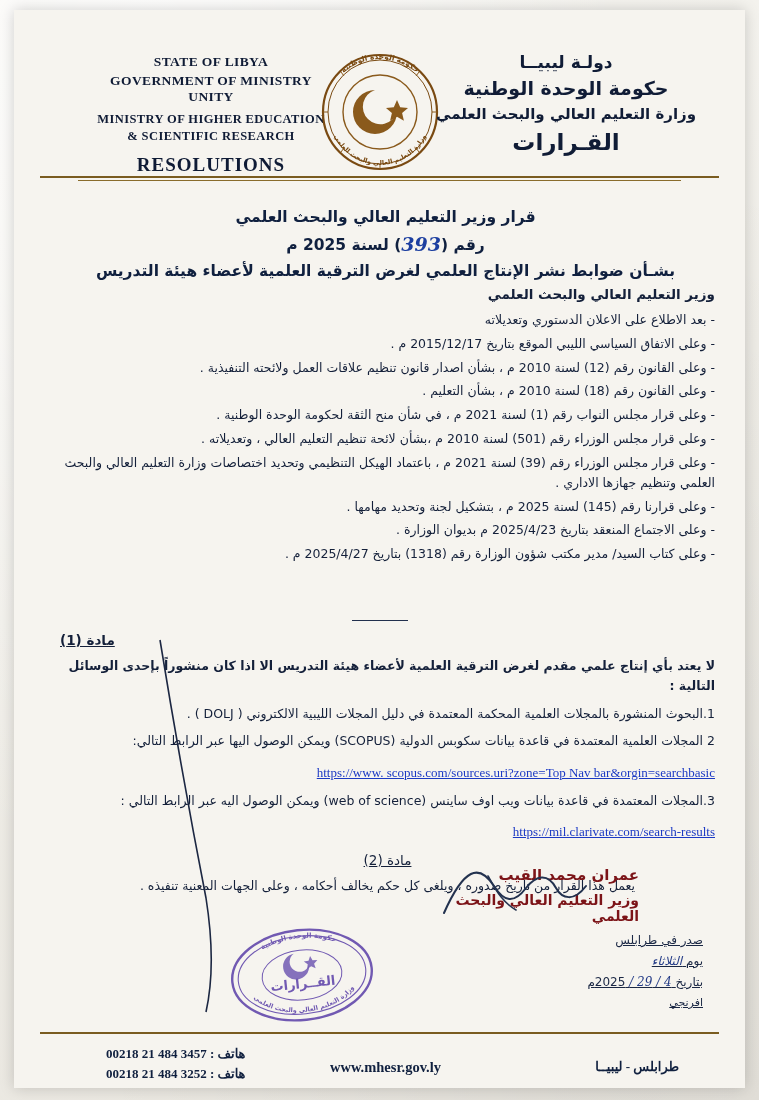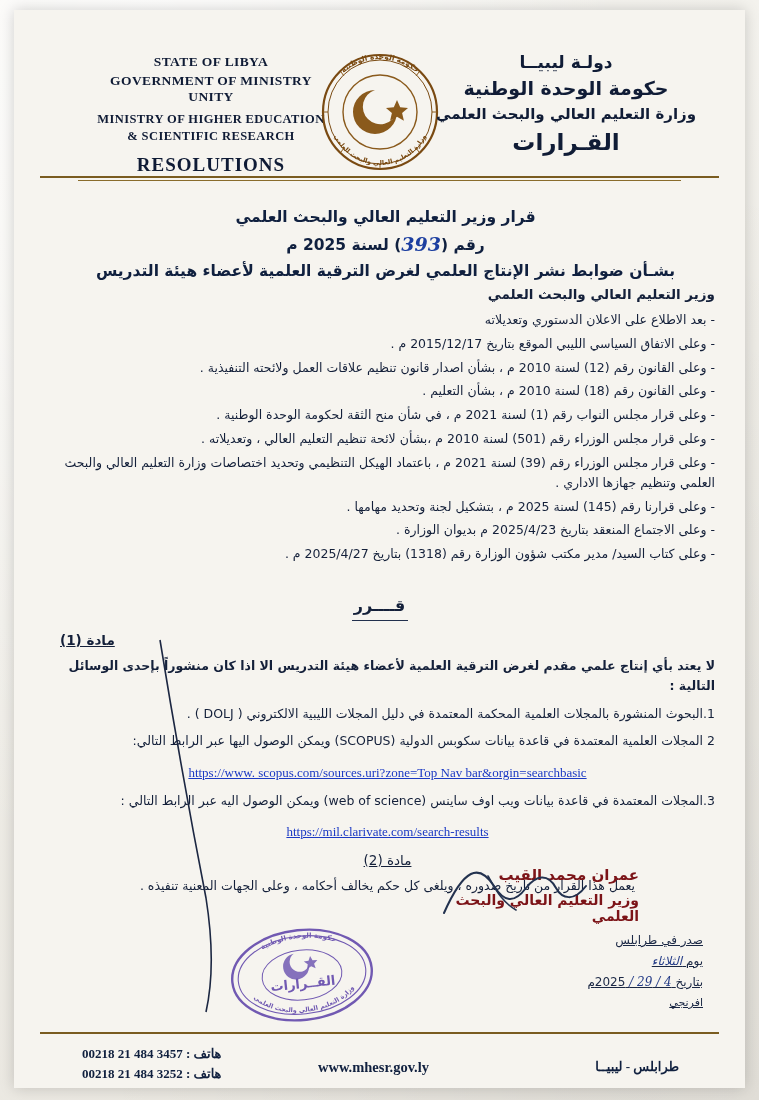--- a/index.html
+++ b/index.html
@@ -180,21 +180,21 @@
     line-height: 1.6;
     margin-bottom: 8px;
   }
   .art-item {
     font-size: 12.5px;
     line-height: 1.62;
     margin-bottom: 7px;
   }
   .link {
     direction: ltr;
-    text-align: center;
+    text-align: right;
     display: block;
     color: #1b39c4;
     text-decoration: underline;
     font-family: "Liberation Serif", serif;
     font-size: 13px;
     margin: 13px 0 10px 0;
     word-break: break-all;
   }
   .art2-title {
     text-align: center;
@@ -264,21 +264,21 @@
 
   
   .footer-rule {
     position: absolute;
     left: 40px; right: 40px; top: 1032px;
     height: 2px;
     background: #7a5c20;
   }
   .footer {
     position: absolute;
-    left: 28px; right: 40px; top: 1042px;
+    left: 52px; right: 40px; top: 1042px;
     height: 46px;
     font-family: "Liberation Serif", serif;
   }
   .footer .phones {
     position: absolute;
     left: 54px;
     top: 2px;
     direction: rtl;
     text-align: right;
     font-size: 13px;
@@ -390,21 +390,20 @@
       <li>- وعلى القانون رقم (18) لسنة 2010 م ، بشأن التعليم .</li>
       <li>- وعلى قرار مجلس النواب رقم (1) لسنة 2021 م ، في شأن منح الثقة لحكومة الوحدة الوطنية .</li>
       <li>- وعلى قرار مجلس الوزراء رقم (501) لسنة 2010 م ،بشأن لائحة تنظيم التعليم العالي ، وتعديلاته .</li>
       <li>- وعلى قرار مجلس الوزراء رقم (39) لسنة 2021 م ، باعتماد الهيكل التنظيمي وتحديد اختصاصات وزارة التعليم العالي والبحث العلمي وتنظيم جهازها الاداري .</li>
       <li>- وعلى قرارنا رقم (145) لسنة 2025 م ، بتشكيل لجنة وتحديد مهامها .</li>
       <li>- وعلى الاجتماع المنعقد بتاريخ 2025/4/23 م بديوان الوزارة .</li>
       <li>- وعلى كتاب السيد/ مدير مكتب شؤون الوزارة رقم (1318) بتاريخ 2025/4/27 م .</li>
     </ul>
   </div>
 
-  <div class="decision-head">قــــرر</div>
   <div class="decision-rule"></div>
 
   <div class="articles">
     <div class="art-title">مادة (1)</div>
     <div class="art-lead">لا يعتد بأي إنتاج علمي مقدم لغرض الترقية العلمية لأعضاء هيئة التدريس الا اذا كان منشوراً بإحدى الوسائل التالية :</div>
     <div class="art-item">1.البحوث المنشورة بالمجلات العلمية المحكمة المعتمدة في دليل المجلات الليبية الالكتروني ( DOLJ ) .</div>
     <div class="art-item">2 المجلات العلمية المعتمدة في قاعدة بيانات سكوبس الدولية (SCOPUS) ويمكن الوصول اليها عبر الرابط التالي:</div>
     <a class="link" href="#">https://www. scopus.com/sources.uri?zone=Top Nav bar&amp;orgin=searchbasic</a>
     <div class="art-item">3.المجلات المعتمدة في قاعدة بيانات ويب اوف ساينس (web of science) ويمكن الوصول اليه عبر الرابط التالي :</div>
     <a class="link" href="#">https://mil.clarivate.com/search-results</a>

